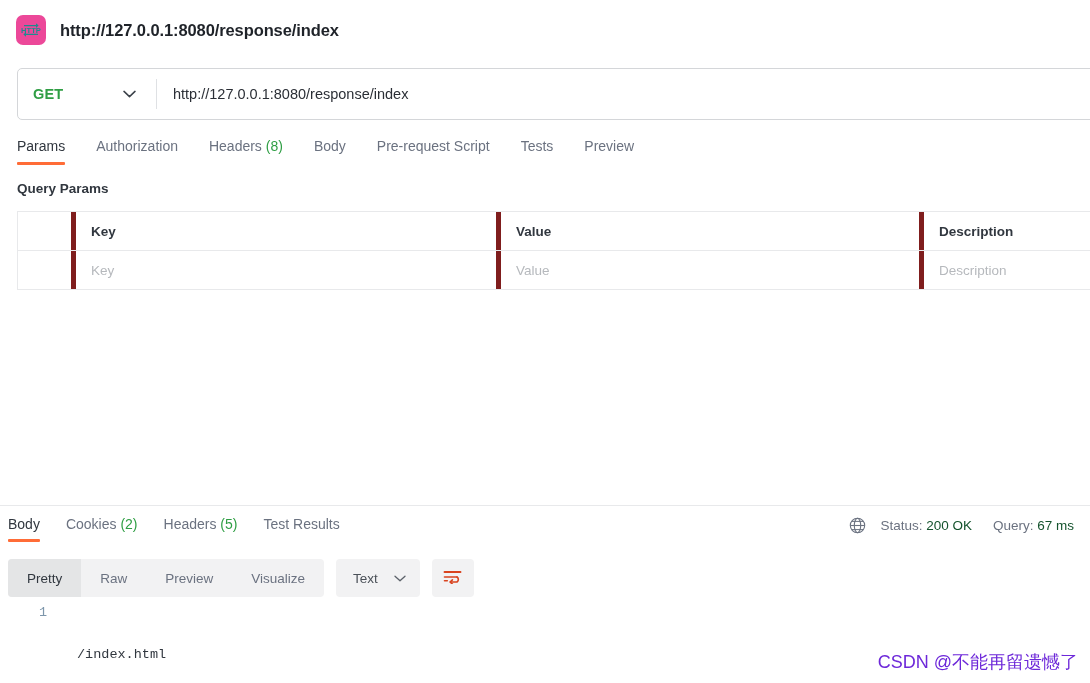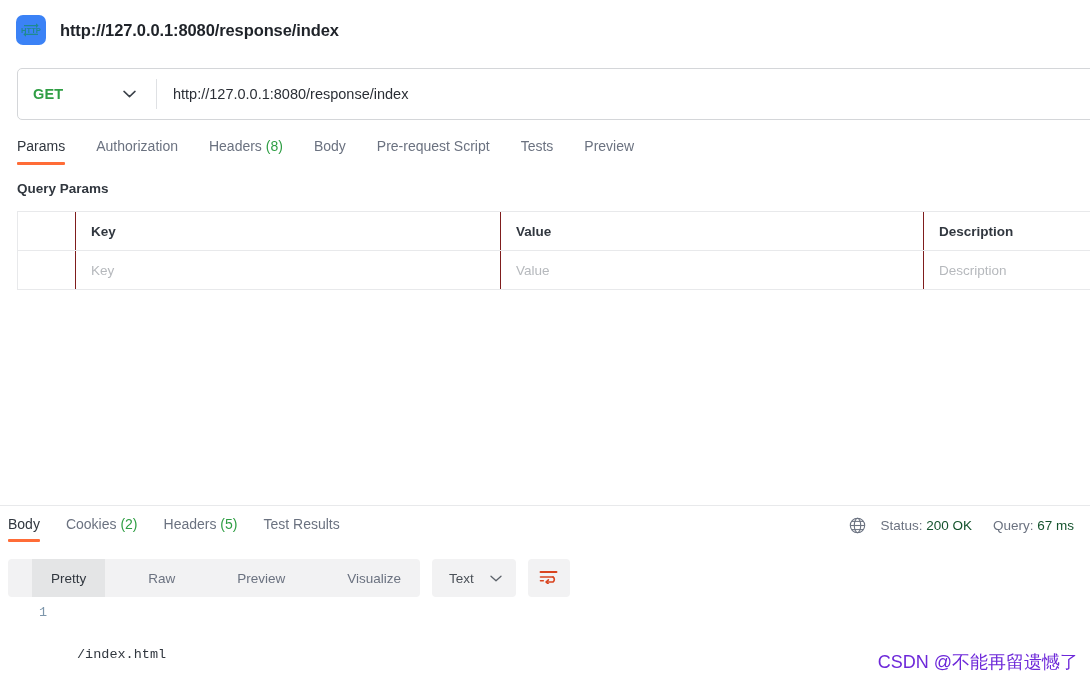--- a/index.html
+++ b/index.html
@@ -22,21 +22,21 @@
     position: absolute;
     left: 0; top: 0;
     width: 1090px; height: 60px;
     display: flex;
     align-items: center;
     padding-left: 16px;
   }
   .http-badge {
     width: 30px; height: 30px;
     border-radius: 7px;
-    background: #3b82f6;
+    background: #ec4899;
     display: flex;
     align-items: center;
     justify-content: center;
     flex: 0 0 auto;
   }
   .http-badge svg { display: block; }
   .title-text {
     margin-left: 14px;
     font-size: 16.5px;
     font-weight: bold;
@@ -141,21 +141,21 @@
   }
   .qp-row {
     display: flex;
     height: 39px;
     border-bottom: 1px solid #e8e9eb;
   }
   .qp-cell {
     display: flex;
     align-items: center;
     padding-left: 15px;
-    border-right: 1px solid #7f1d1d;
+    border-right: 5px solid #7f1d1d;
     font-size: 13.5px;
     overflow: hidden;
     white-space: nowrap;
   }
   .qp-cell.checkcol { width: 58px; padding-left: 0; flex: 0 0 auto; }
   .qp-cell.keycol  { width: 425px; flex: 0 0 auto; }
   .qp-cell.valcol  { width: 423px; flex: 0 0 auto; }
   .qp-cell.desccol { flex: 1 1 auto; border-right: none; }
   .qp-head .qp-cell { color: #31373f; font-weight: bold; }
   .qp-body .qp-cell { color: #b6b9bd; }
@@ -206,21 +206,20 @@
     background: #f2f2f3;
   }
   .seg {
     display: flex;
     align-items: center;
     padding: 0 19px;
     font-size: 13.5px;
     color: #6b7280;
     cursor: pointer;
     white-space: nowrap;
-    margin-left: 24px;
   }
   .seg.active {
     background: #e4e5e6;
     color: #31373f;
   }
   .type-select {
     margin-left: 12px;
     height: 38px;
     display: flex;
     align-items: center;

